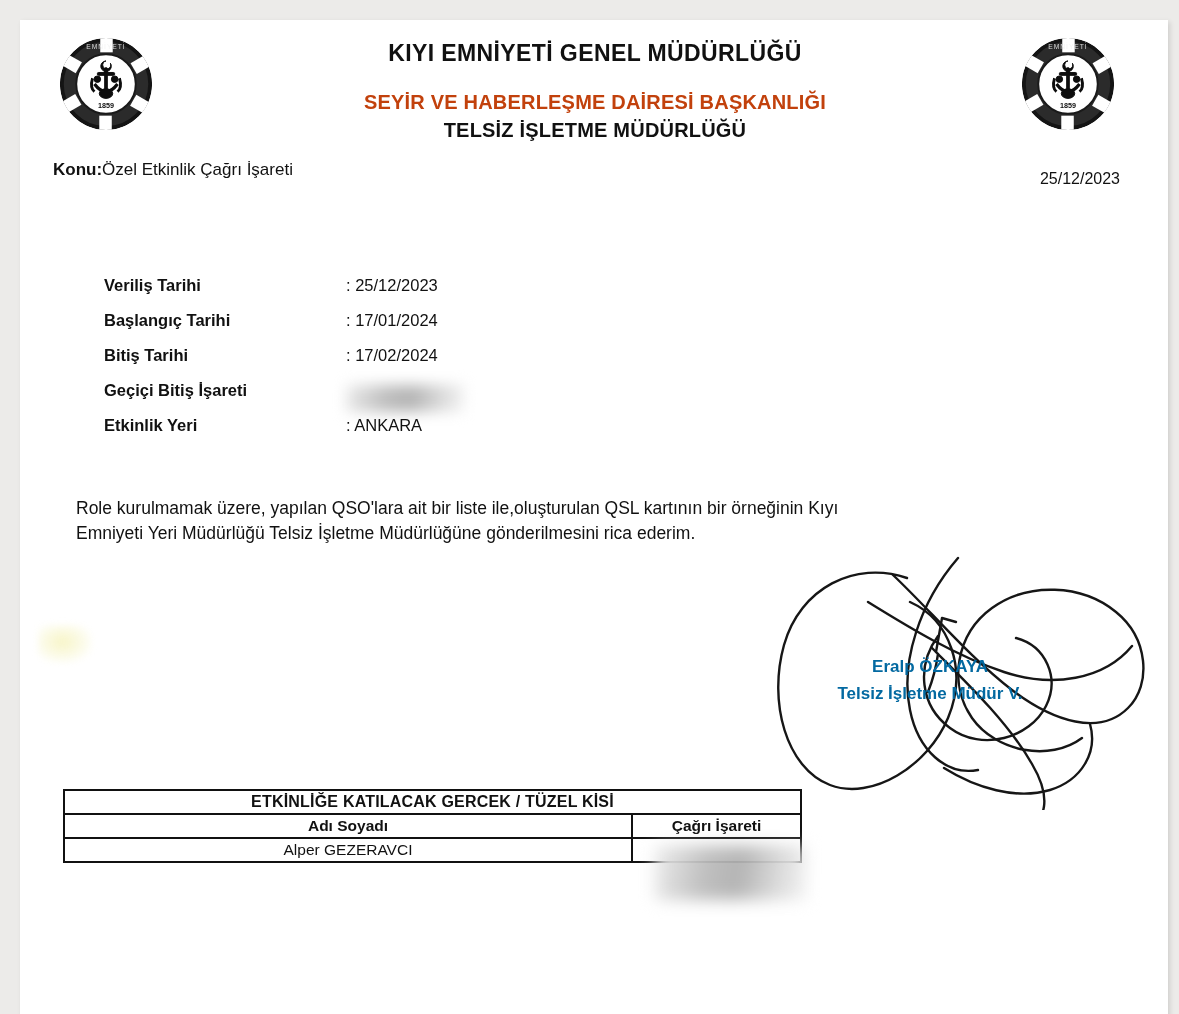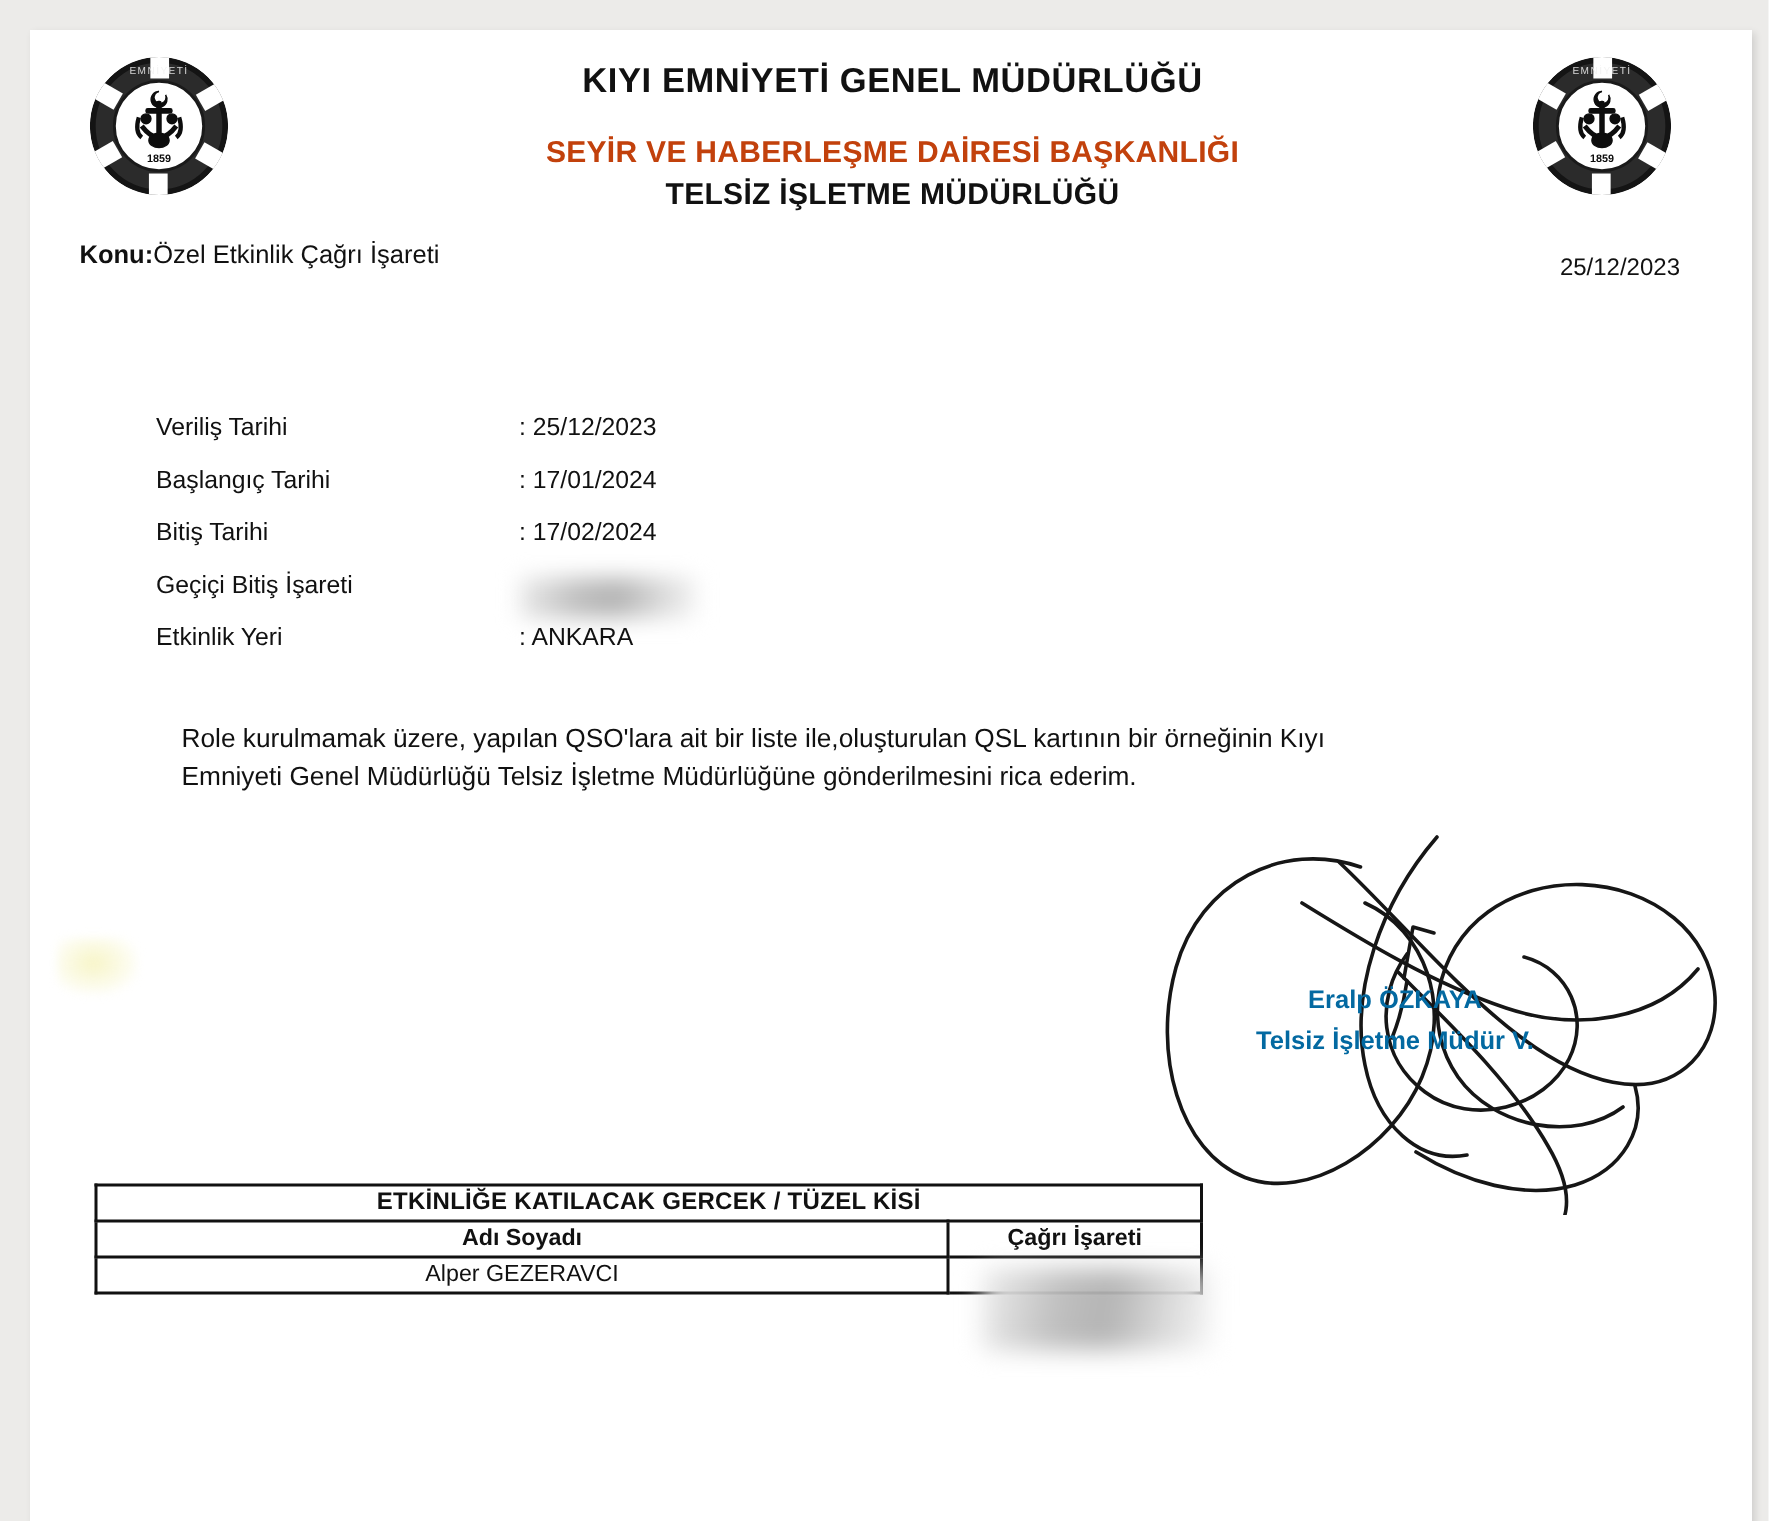--- a/index.html
+++ b/index.html
@@ -105,21 +105,21 @@
   .drow {
     position: relative;
     height: 35px;
     font-size: 16.5px;
     color: #111;
   }
   .drow .dlabel {
     position: absolute;
     left: 0;
     top: 0;
-    font-weight: normal;
+    font-weight: bold;
     white-space: nowrap;
   }
   .drow .dvalue {
     position: absolute;
     left: 242px;
     top: 0;
     white-space: nowrap;
   }
 
   
@@ -146,27 +146,26 @@
     width: 152px;
     height: 54px;
     filter: blur(8px);
     z-index: 4;
   }
 
   
   .body-text {
     position: absolute;
     left: 56px;
-    top: 460px;
+    top: 476px;
     width: 1058px;
     font-size: 17.5px;
     line-height: 25px;
     color: #111;
     text-align: justify;
-    margin-left: 45px;
   }
   .body-text .l2 { text-align: left; }
 
   
   .sig-area {
     position: absolute;
     left: 740px;
     top: 530px;
     width: 400px;
     height: 260px;
@@ -360,21 +359,21 @@
     </div>
 
     <div class="drow">
       <span class="dlabel">Etkinlik Yeri</span>
       <span class="dvalue">: ANKARA</span>
     </div>
   </div>
 
   <div class="body-text">
     <div>Role kurulmamak üzere, yapılan QSO'lara ait bir liste ile,oluşturulan QSL kartının bir örneğinin Kıyı</div>
-    <div class="l2">Emniyeti Genel Müdürlüğü Telsiz İşletme Müdürlüğüne gönderilmesini rica ederim.</div>
+    <div class="l2">Emniyeti Yeri Müdürlüğü Telsiz İşletme Müdürlüğüne gönderilmesini rica ederim.</div>
   </div>
 
   <div class="smudge"></div>
 
   <div class="sig-area">
     <svg class="sig-scribble" viewBox="0 0 400 260">
       <g fill="none" stroke="#161616" stroke-width="2.4" stroke-linecap="round" stroke-linejoin="round">
         <path d="M147 28 C 95 10, 40 38, 24 95 C 8 152, 26 218, 70 235
                  C 112 251, 168 216, 188 168 C 208 120, 190 70, 150 52"></path>
         <path d="M133 25 C 170 60, 210 108, 252 140 C 294 172, 340 186, 368 158

